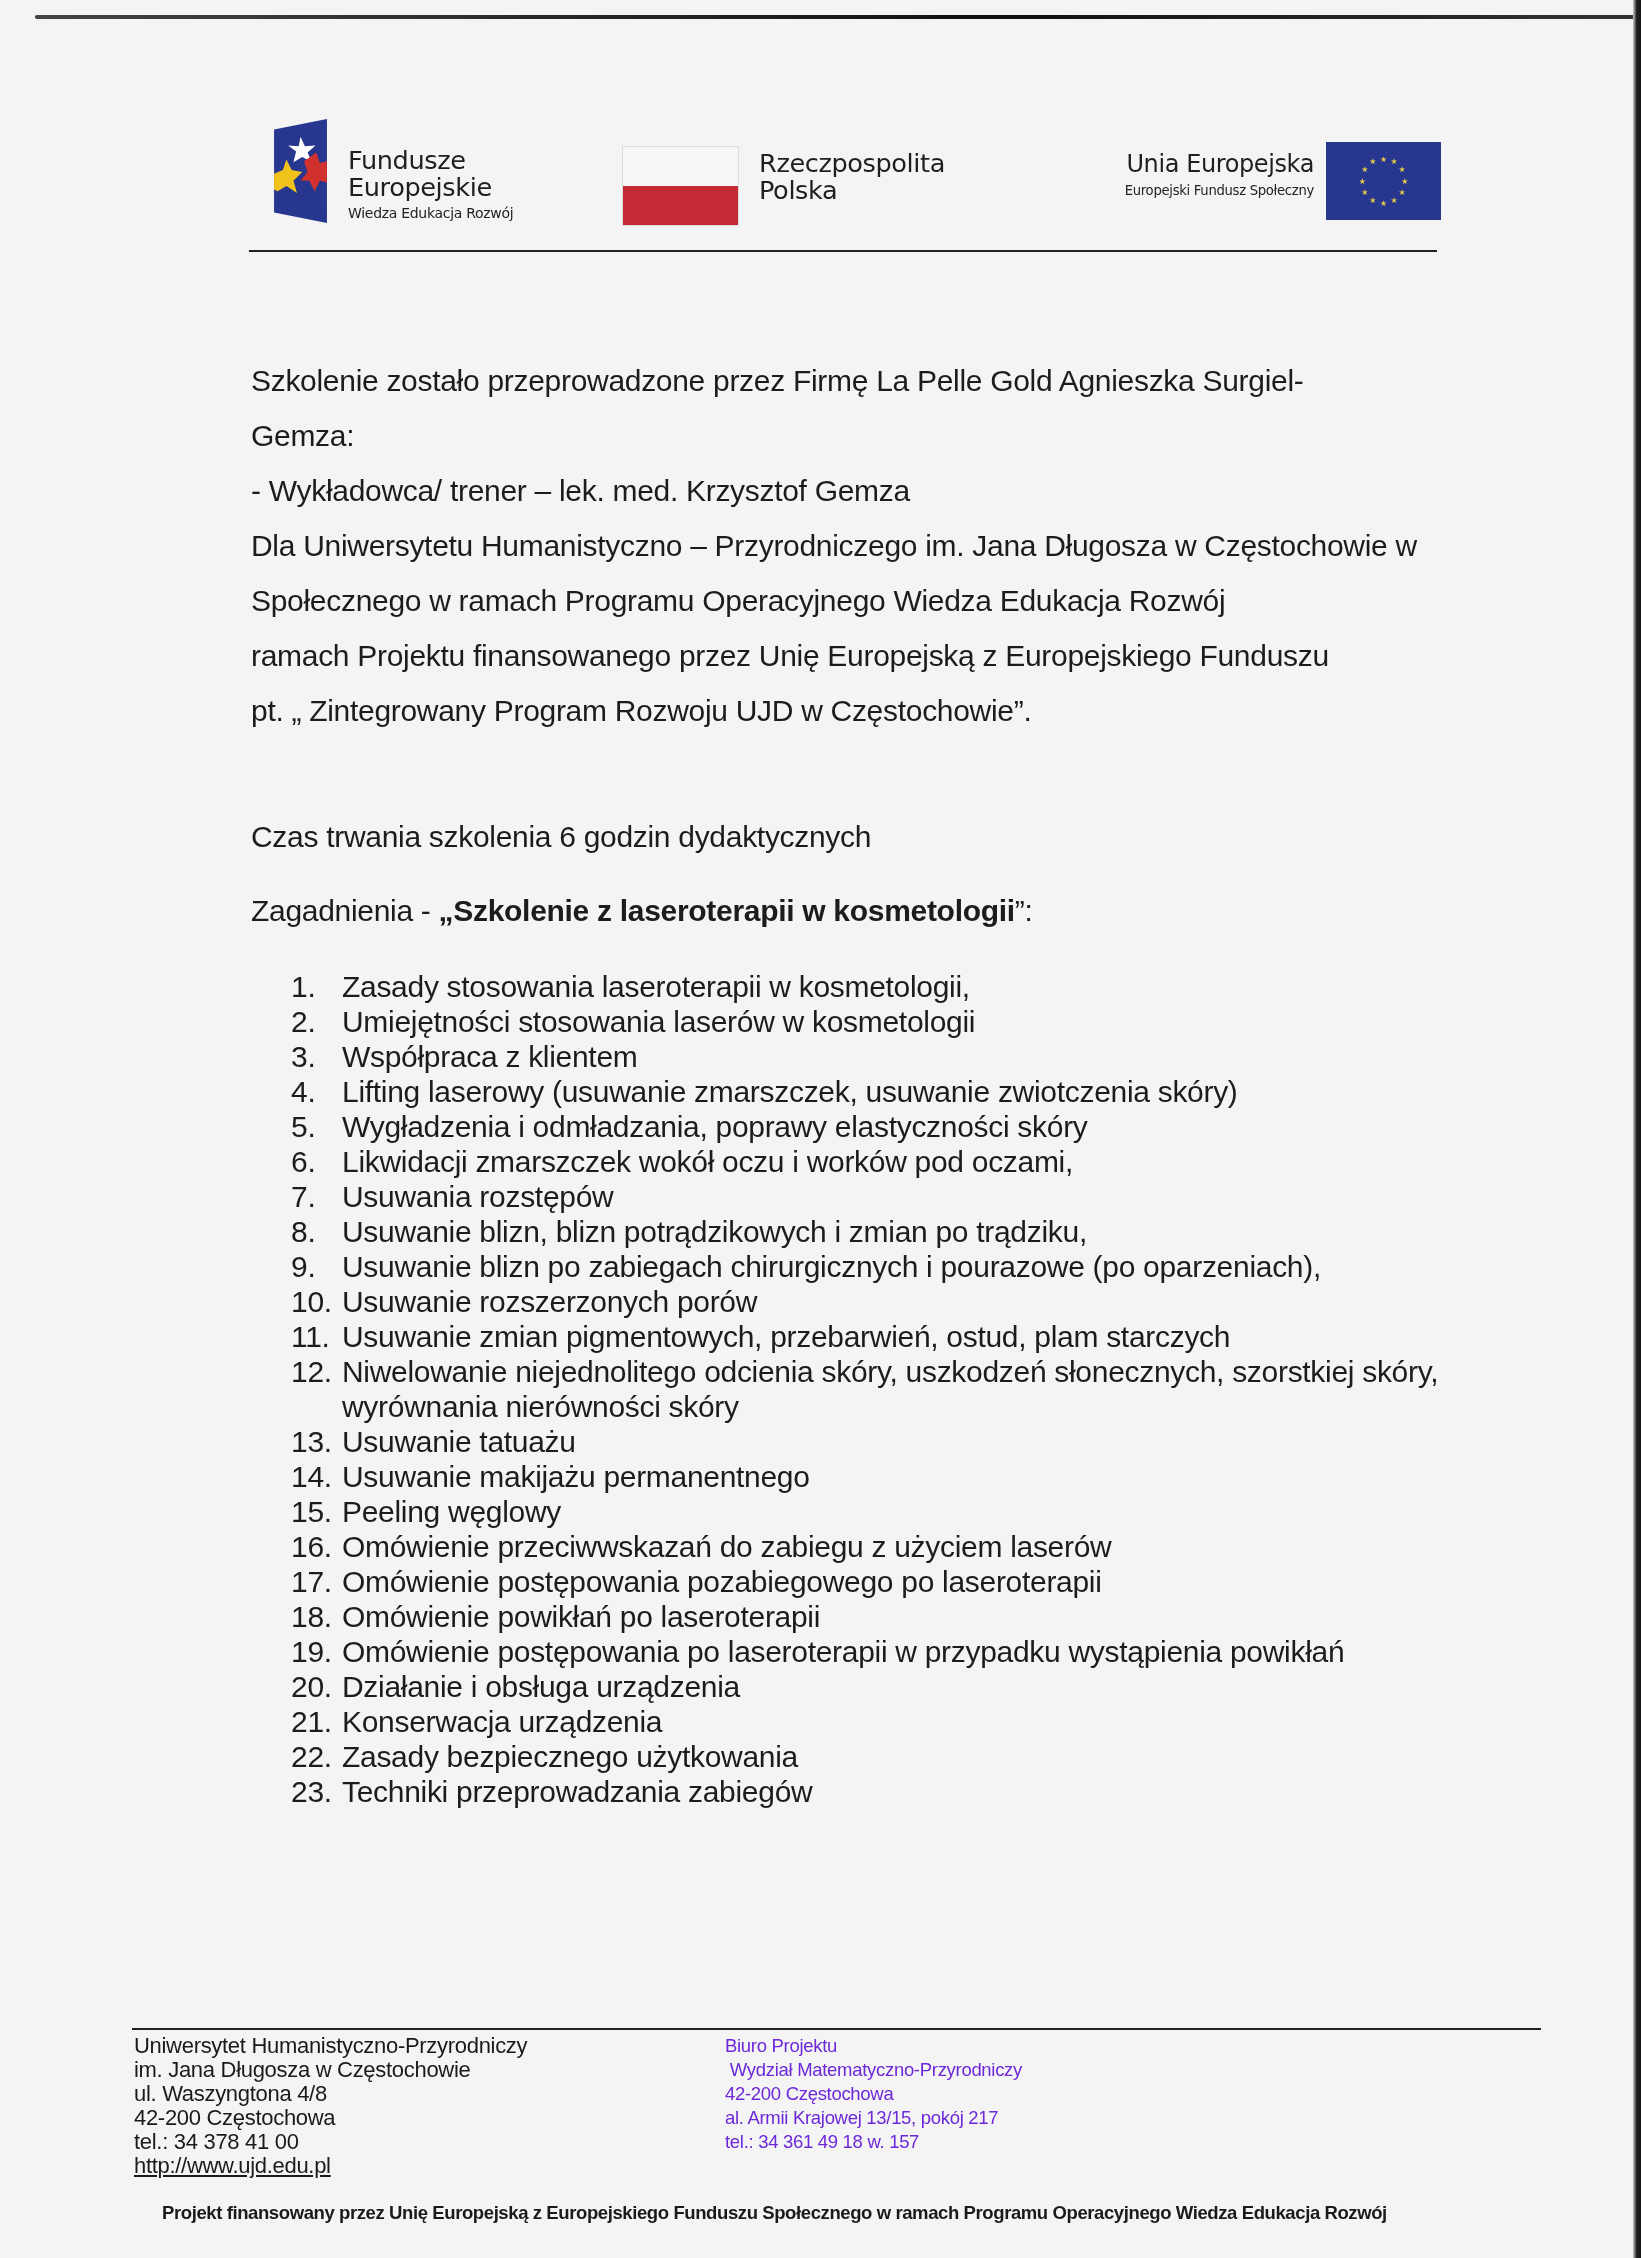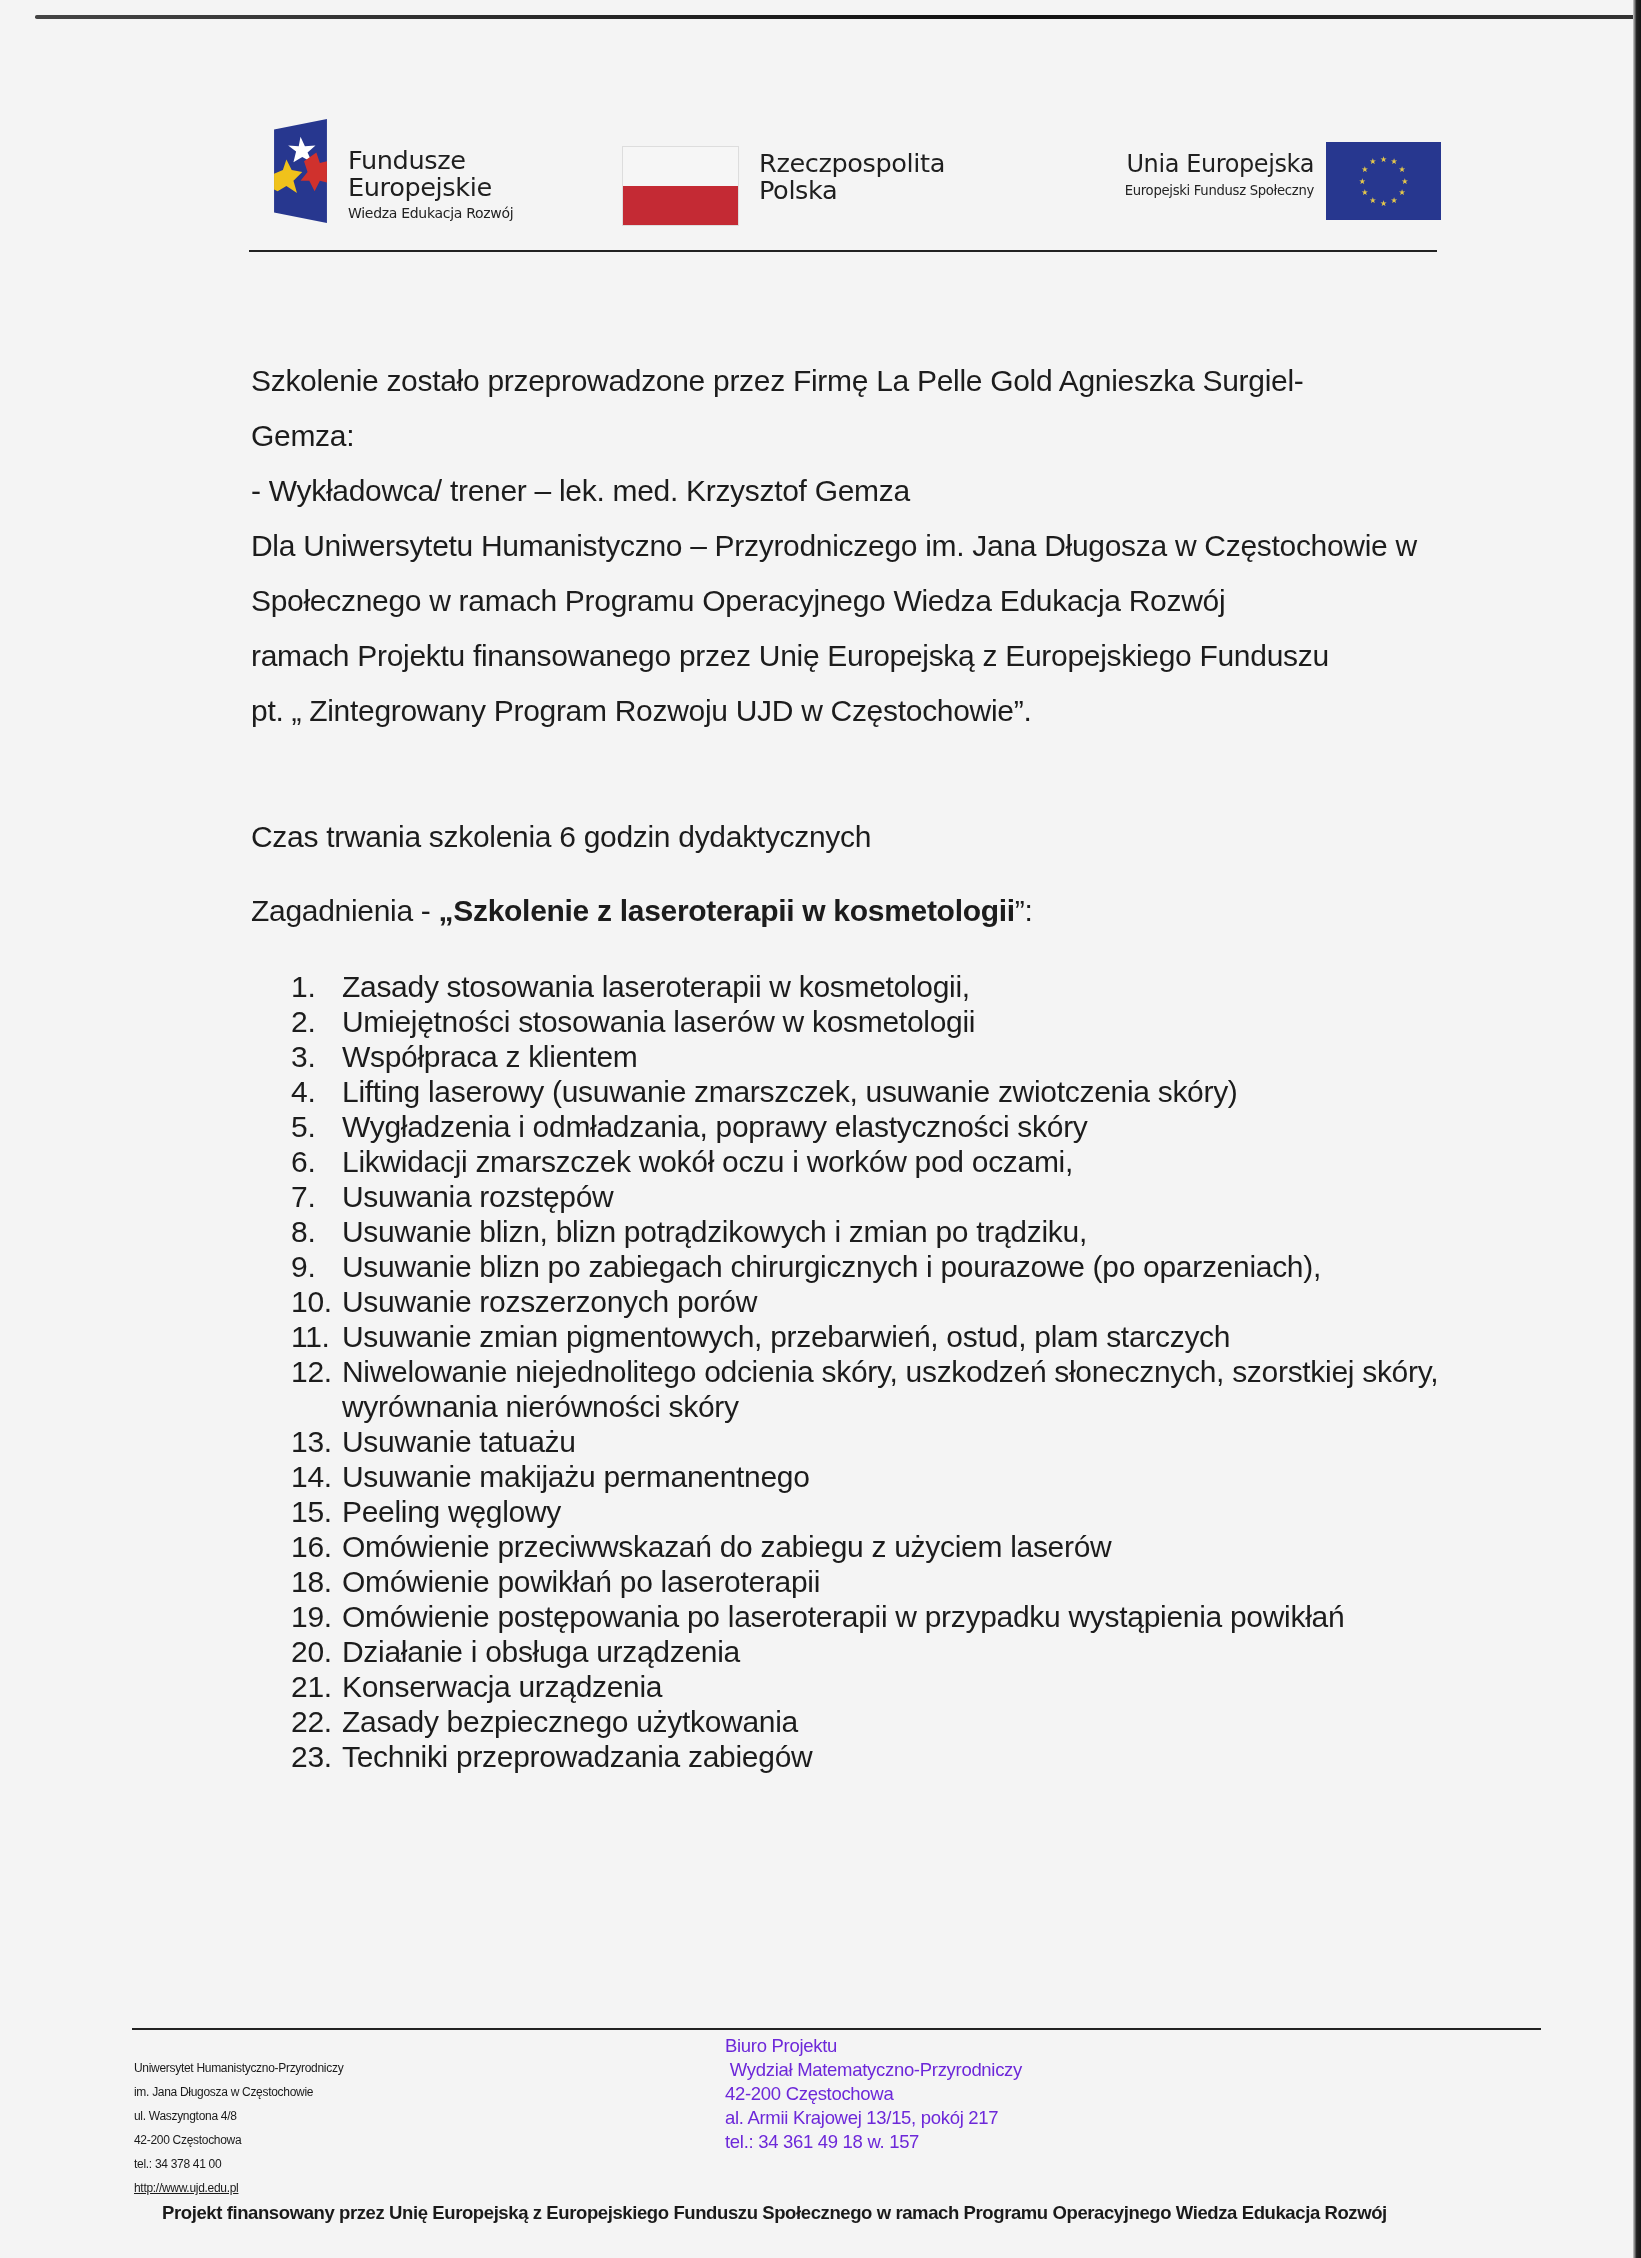--- a/index.html
+++ b/index.html
@@ -41,21 +41,21 @@
   .topics-heading { position: absolute; left: 251px; top: 894px; font-size: 30px; color: #1c1c1c; letter-spacing: -0.3px; }
   .topics-heading b { font-weight: bold; }
 
   .topics { position: absolute; left: 291px; top: 969px; width: 1173px; margin: 0; padding: 0; list-style: none; font-size: 30px; line-height: 35px; color: #1c1c1c; letter-spacing: -0.3px; }
   .topics li { display: flex; }
   .topics .num { width: 51px; flex: 0 0 51px; }
   .topics .txt { flex: 1; }
 
   
   .footer-rule { position: absolute; left: 132px; top: 2028px; width: 1409px; height: 1.8px; background: #222; }
-  .footer-left { position: absolute; left: 134px; top: 2034px; font-size: 12px; line-height: 24px; color: #1a1a1a; letter-spacing: -0.3px; margin-top: 22px; }
+  .footer-left { position: absolute; left: 134px; top: 2034px; font-size: 22px; line-height: 24px; color: #1a1a1a; letter-spacing: -0.3px; }
   .footer-right { position: absolute; left: 725px; top: 2034px; font-size: 18.5px; line-height: 24px; color: #6d28d9; letter-spacing: -0.3px; }
   .footer-left a { color: #1a1a1a; text-decoration: underline; }
   .footer-note { position: absolute; left: 162px; top: 2202px; font-size: 18.5px; font-weight: bold; color: #1a1a1a; letter-spacing: -0.4px; }
 </style>
 </head>
 <body>
 
 <div class="scan-top-line"></div>
 <div class="scan-right-edge"></div>
 
@@ -178,20 +178,24 @@
     </li>
   <li>
       <span class="num">15.</span>
       <span class="txt">Peeling węglowy</span>
     </li>
   <li>
       <span class="num">16.</span>
       <span class="txt">Omówienie przeciwwskazań do zabiegu z użyciem laserów</span>
     </li>
   <li>
+      <span class="num">17.</span>
+      <span class="txt">Omówienie postępowania pozabiegowego po laseroterapii</span>
+    </li>
+  <li>
       <span class="num">18.</span>
       <span class="txt">Omówienie powikłań po laseroterapii</span>
     </li>
   <li>
       <span class="num">19.</span>
       <span class="txt">Omówienie postępowania po laseroterapii w przypadku wystąpienia powikłań</span>
     </li>
   <li>
       <span class="num">20.</span>
       <span class="txt">Działanie i obsługa urządzenia</span>

